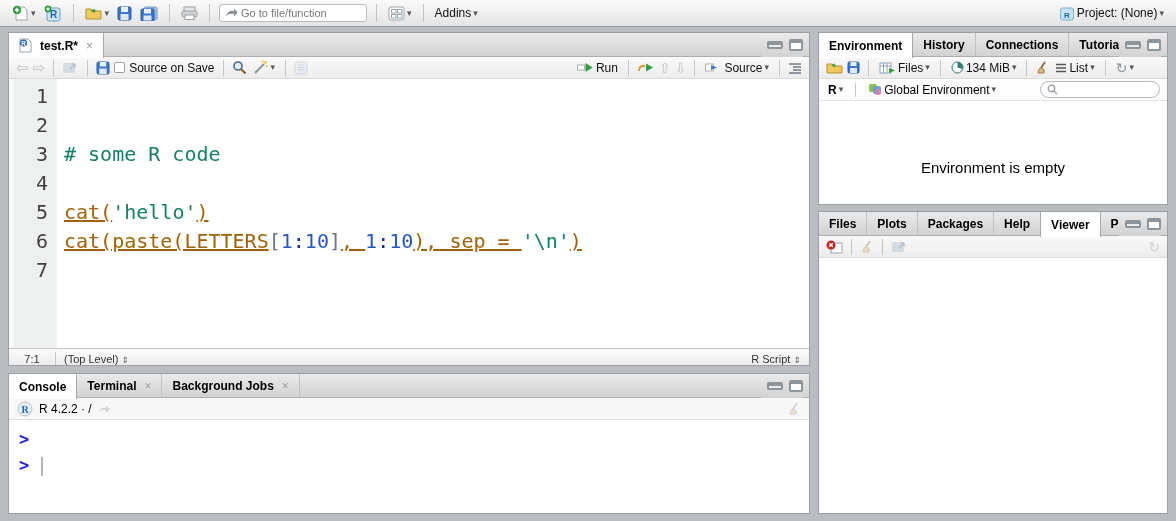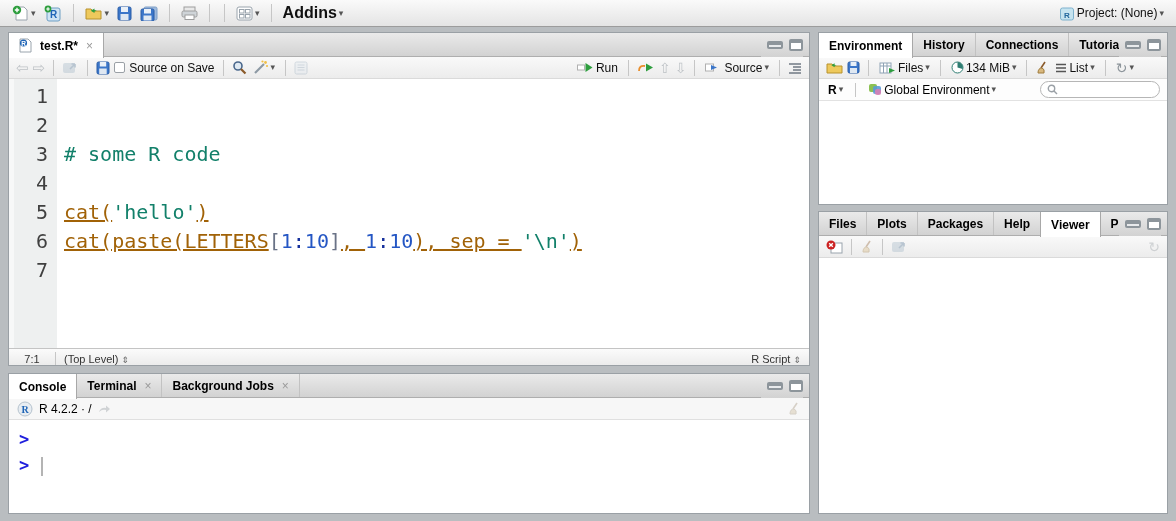--- a/index.html
+++ b/index.html
@@ -24,21 +24,21 @@
   .goto-box {
     display:flex; align-items:center; gap:4px;
     width:148px; height:18px; background:#fff;
     border:1px solid #b9b9b9; border-radius:3px; padding:0 5px;
   }
   .goto-box input {
     border:none; outline:none; width:110px; font-size:11px;
     font-family:"Liberation Sans",sans-serif; color:#333; background:transparent;
   }
   .goto-box input::placeholder { color:#777; }
-  .toolbar-label { font-weight:bold; font-size:16px; }
+  .toolbar-label { font-weight:normal; font-size:12px; }
   .spacer { flex:1; }
 
   
   .pane {
     position:absolute; background:#fff;
     border:1px solid #9aa0a5; overflow:hidden;
   }
   .tabstrip {
     position:relative; height:24px;
     background:linear-gradient(#eaeaea,#d2d2d2);
@@ -164,20 +164,26 @@
   </div>
   <div class="vsep"></div>
   <div class="tbtn">
     <svg width="17" height="14">
       <rect x="3" y="1" width="11" height="5" fill="#e9e9e9" stroke="#9d9d9d"></rect>
       <rect x="1" y="5" width="15" height="6" rx="1.5" fill="#cfd4d8" stroke="#9d9d9d"></rect>
       <rect x="4" y="9" width="9" height="4.5" fill="#fff" stroke="#9d9d9d"></rect>
     </svg>
   </div>
   <div class="vsep"></div>
+  <div class="goto-box">
+    <svg width="12" height="10">
+      <path d="M1 8 q2 -6 8 -5 l0 -2.5 4 4 -4 4 0 -2.5 q-5 -1 -8 2z" fill="#8a9198"></path>
+    </svg>
+    <input type="text" placeholder="Go to file/function" style="">
+  </div>
   <div class="vsep"></div>
   <div class="tbtn">
     <svg width="17" height="15">
       <rect x="1" y="1" width="15" height="13" rx="2" fill="#fff" stroke="#9aa4ad"></rect>
       <rect x="3.5" y="3.5" width="4.5" height="3.5" fill="none" stroke="#9aa4ad"></rect>
       <rect x="9.5" y="3.5" width="4.5" height="3.5" fill="none" stroke="#9aa4ad"></rect>
       <rect x="3.5" y="8.5" width="4.5" height="3.5" fill="none" stroke="#9aa4ad"></rect>
       <rect x="9.5" y="8.5" width="4.5" height="3.5" fill="none" stroke="#9aa4ad"></rect>
     </svg>
     <span class="caret">▾</span>
@@ -426,20 +432,21 @@
       <span class="caret">▾</span>
     </div>
     <div class="search-pill">
       <svg width="11" height="11">
         <circle cx="4.5" cy="4.5" r="3.2" fill="none" stroke="#9aa0a6" stroke-width="1.4"></circle>
         <path d="M7 7 l3 3" stroke="#9aa0a6" stroke-width="1.4"></path>
       </svg>
       <input type="text" value="" style="">
     </div>
   </div>
+  <div class="env-empty">Environment is empty</div>
 </div>
 
 <div class="pane" style="left:818px; top:211px; width:350px; height:303px;">
   <div class="tabstrip">
     <div class="tab">
       <span>Files</span>
     </div>
     <div class="tab">
       <span>Plots</span>
     </div>

